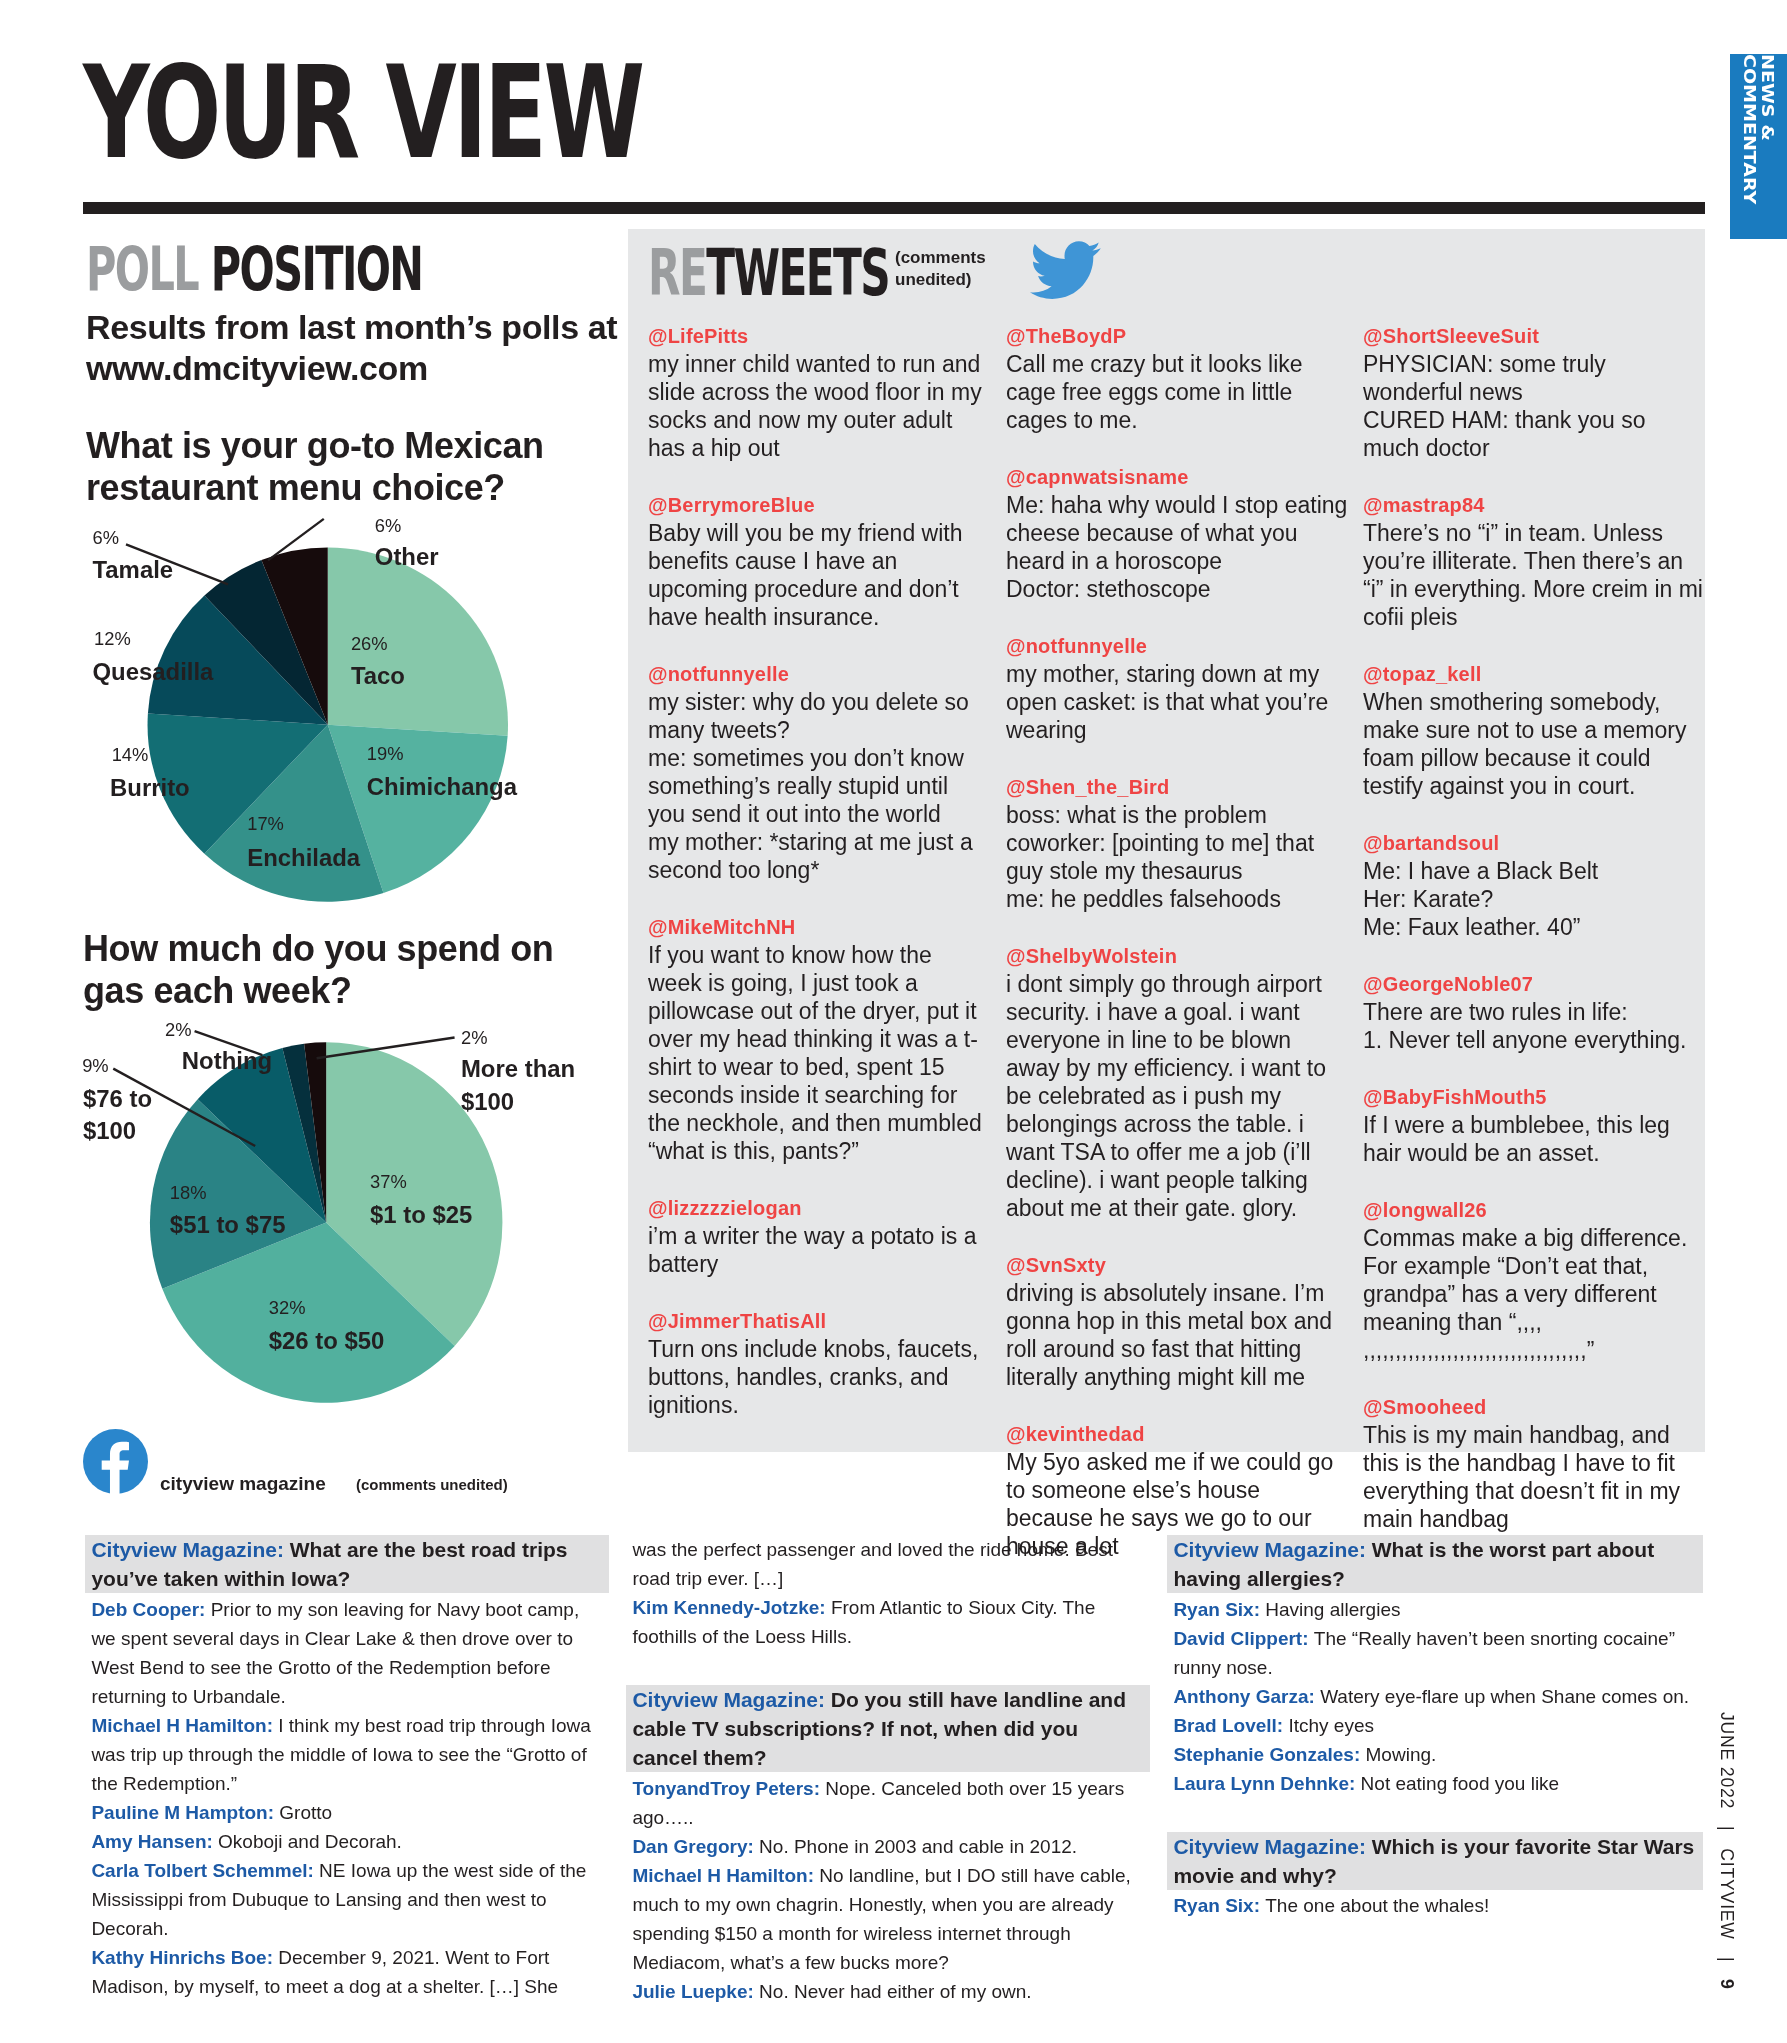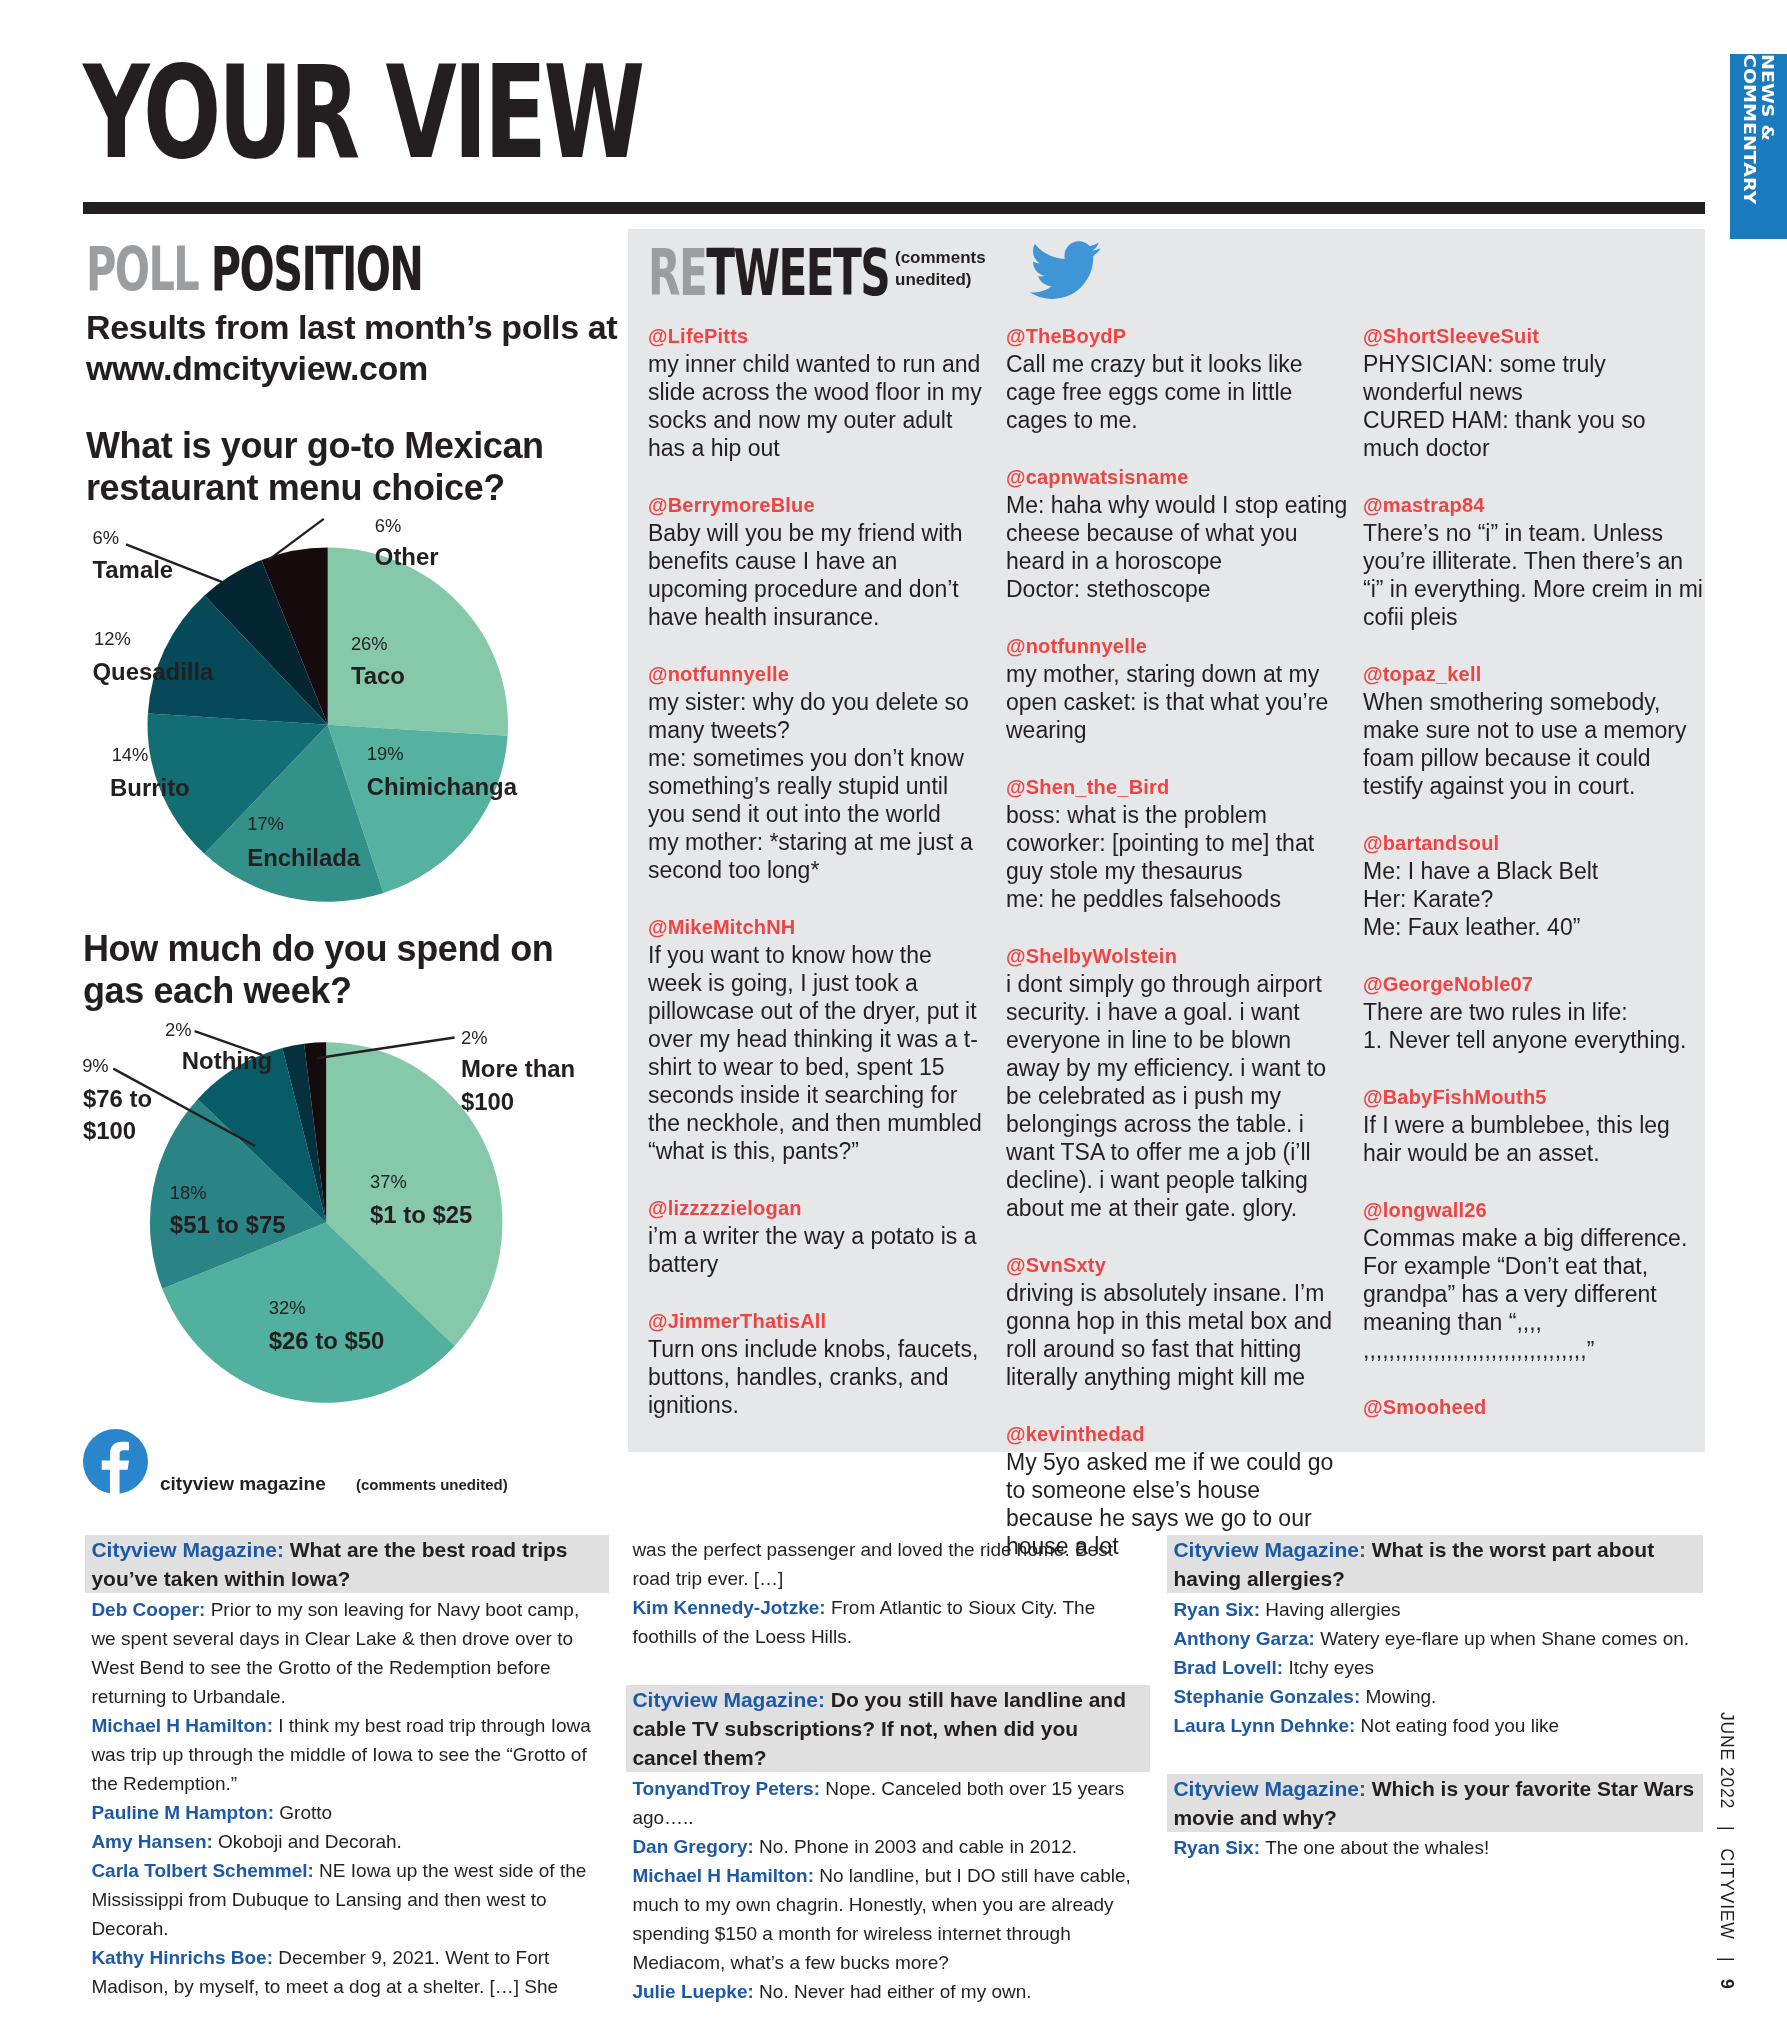--- a/index.html
+++ b/index.html
@@ -236,20 +236,21 @@
     <div class="tweet">
       <span class="handle">@BabyFishMouth5</span>
       <span class="ttext">If I were a bumblebee, this leg hair would be an asset.</span>
     </div>
     <div class="tweet">
       <span class="handle">@longwall26</span>
       <span class="ttext">Commas make a big difference. For example “Don’t eat that, grandpa” has a very different meaning than “,,,, ,,,,,,,,,,,,,,,,,,,,,,,,,,,,,,,,,,,”</span>
     </div>
     <div class="tweet">
       <span class="handle">@Smooheed</span>
+      <span class="ttext">This is my main handbag, and this is the handbag I have to fit everything that doesn’t fit in my main handbag</span>
     </div>
   </div>
 
 <svg id="fb-icon" viewBox="0 0 40 40">
   <circle cx="20" cy="20" r="20" fill="#2a86cc"></circle>
   <path fill="#fff" d="M22.5 40V25h5l.8-5.6h-5.8v-3.6c0-1.6.5-2.7 2.8-2.7h3V8.1c-.5-.1-2.3-.2-4.4-.2-4.3 0-7.3 2.6-7.3 7.5v4H11.5V25h5.1v15z"></path>
 </svg>
 <div id="fb-brand" class="condensed">cityview magazine</div>
 <div id="fb-note" class="condensed">(comments unedited)</div>
 
@@ -268,20 +269,21 @@
     <div class="fbgap"></div>
     <div class="fbq"><span class="who">Cityview Magazine: </span><span>Do you still have landline and cable TV subscriptions? If not, when did you cancel them?</span></div>
     <div class="fbc"><span class="who">TonyandTroy Peters: </span><span>Nope. Canceled both over 15 years ago…..</span></div>
     <div class="fbc"><span class="who">Dan Gregory: </span><span>No. Phone in 2003 and cable in 2012.</span></div>
     <div class="fbc"><span class="who">Michael H Hamilton: </span><span>No landline, but I DO still have cable, much to my own chagrin. Honestly, when you are already spending $150 a month for wireless internet through Mediacom, what’s a few bucks more?</span></div>
     <div class="fbc"><span class="who">Julie Luepke: </span><span>No. Never had either of my own.</span></div>
   </div>
 <div id="fbcol2" class="fbcol" style="left:1167px;top:1507px;width:536px">
     <div class="fbq"><span class="who">Cityview Magazine: </span><span>What is the worst part about having allergies?</span></div>
     <div class="fbc"><span class="who">Ryan Six: </span><span>Having allergies</span></div>
+    <div class="fbc"><span class="who">David Clippert: </span><span>The “Really haven’t been snorting cocaine” runny nose.</span></div>
     <div class="fbc"><span class="who">Anthony Garza: </span><span>Watery eye-flare up when Shane comes on.</span></div>
     <div class="fbc"><span class="who">Brad Lovell: </span><span>Itchy eyes</span></div>
     <div class="fbc"><span class="who">Stephanie Gonzales: </span><span>Mowing.</span></div>
     <div class="fbc"><span class="who">Laura Lynn Dehnke: </span><span>Not eating food you like</span></div>
     <div class="fbgap"></div>
     <div class="fbq"><span class="who">Cityview Magazine: </span><span>Which is your favorite Star Wars movie and why?</span></div>
     <div class="fbc"><span class="who">Ryan Six: </span><span>The one about the whales!</span></div>
   </div>
 
 <div id="folio">

